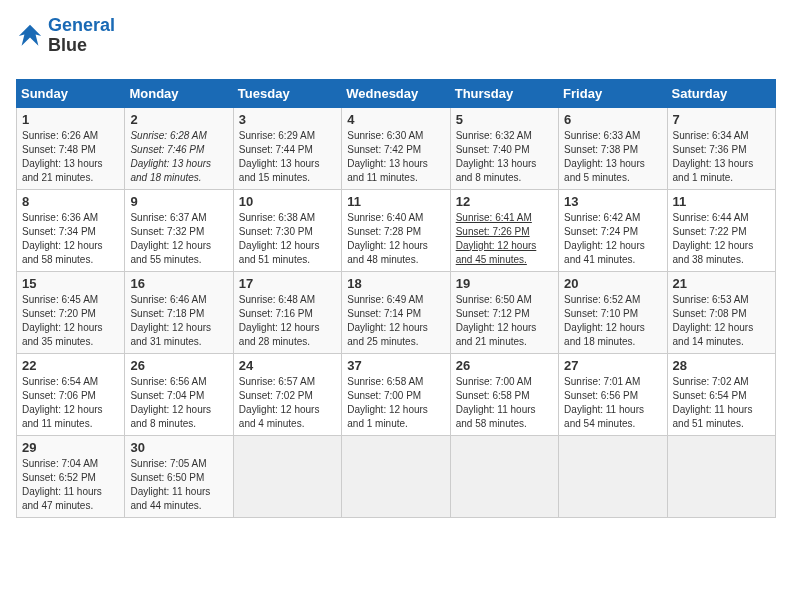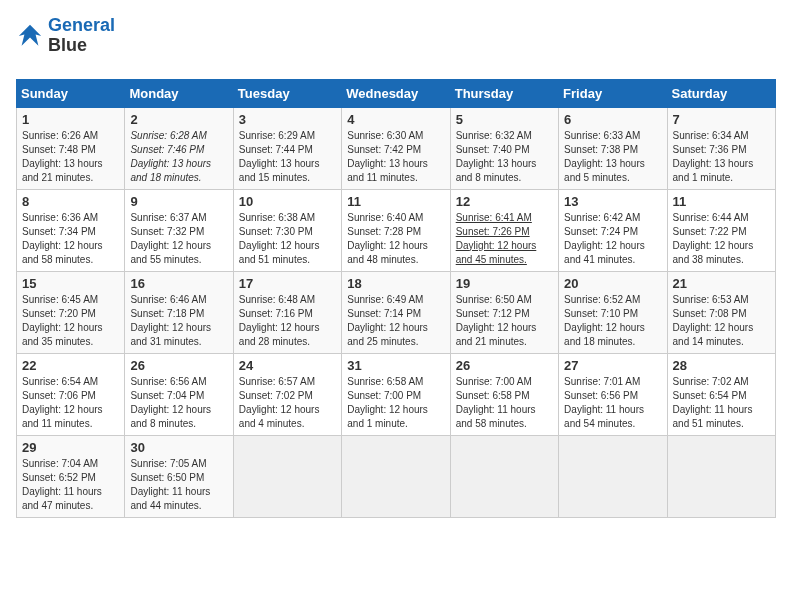--- a/index.html
+++ b/index.html
@@ -292,21 +292,21 @@
 and 8 minutes.</div>
         </td>
         <td>
           <span class="day-num">24</span>
           <div class="day-info" style="white-space: pre-line;">Sunrise: 6:57 AM
 Sunset: 7:02 PM
 Daylight: 12 hours
 and 4 minutes.</div>
         </td>
         <td>
-          <span class="day-num">31</span>
+          <span class="day-num">37</span>
           <div class="day-info" style="white-space: pre-line;">Sunrise: 6:58 AM
 Sunset: 7:00 PM
 Daylight: 12 hours
 and 1 minute.</div>
         </td>
         <td>
           <span class="day-num">26</span>
           <div class="day-info" style="white-space: pre-line;">Sunrise: 7:00 AM
 Sunset: 6:58 PM
 Daylight: 11 hours

